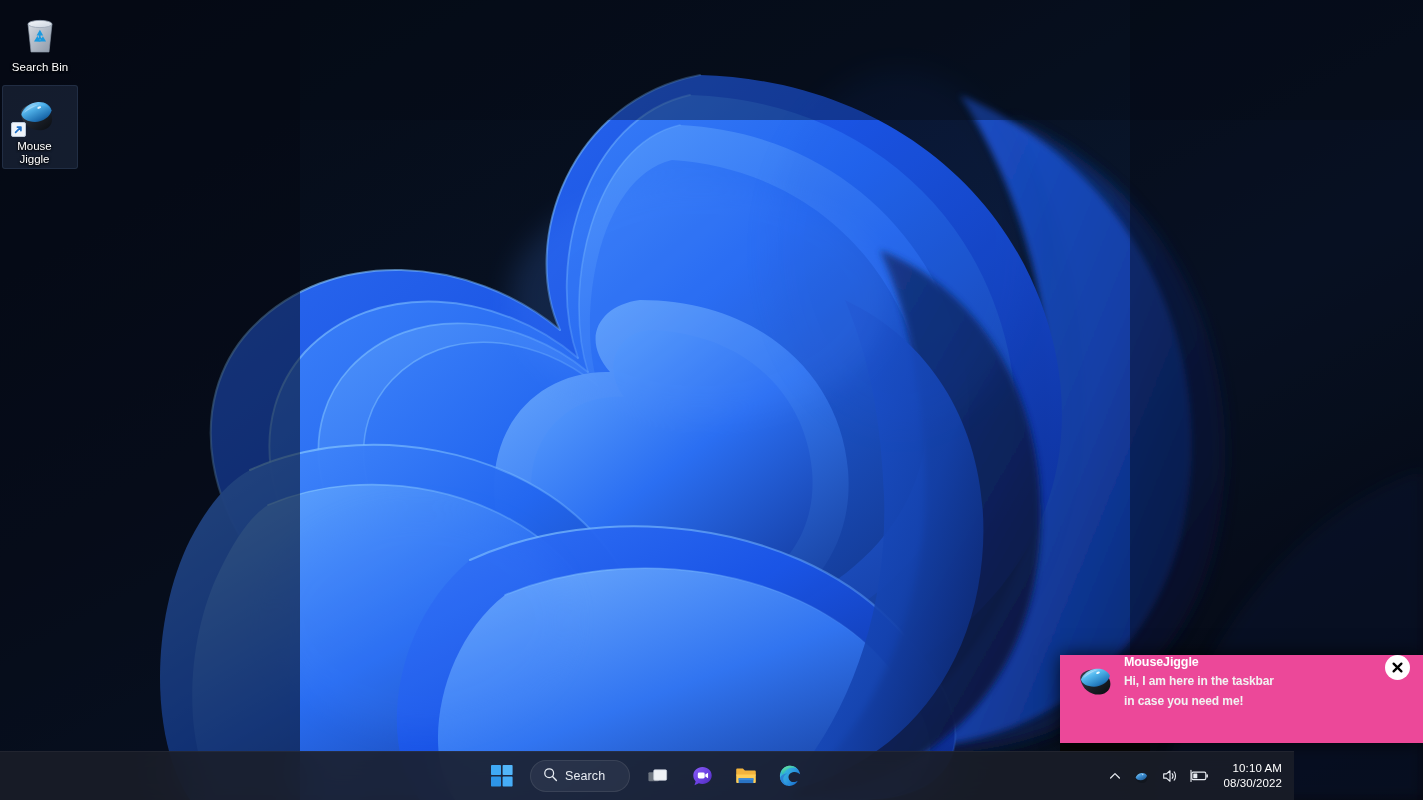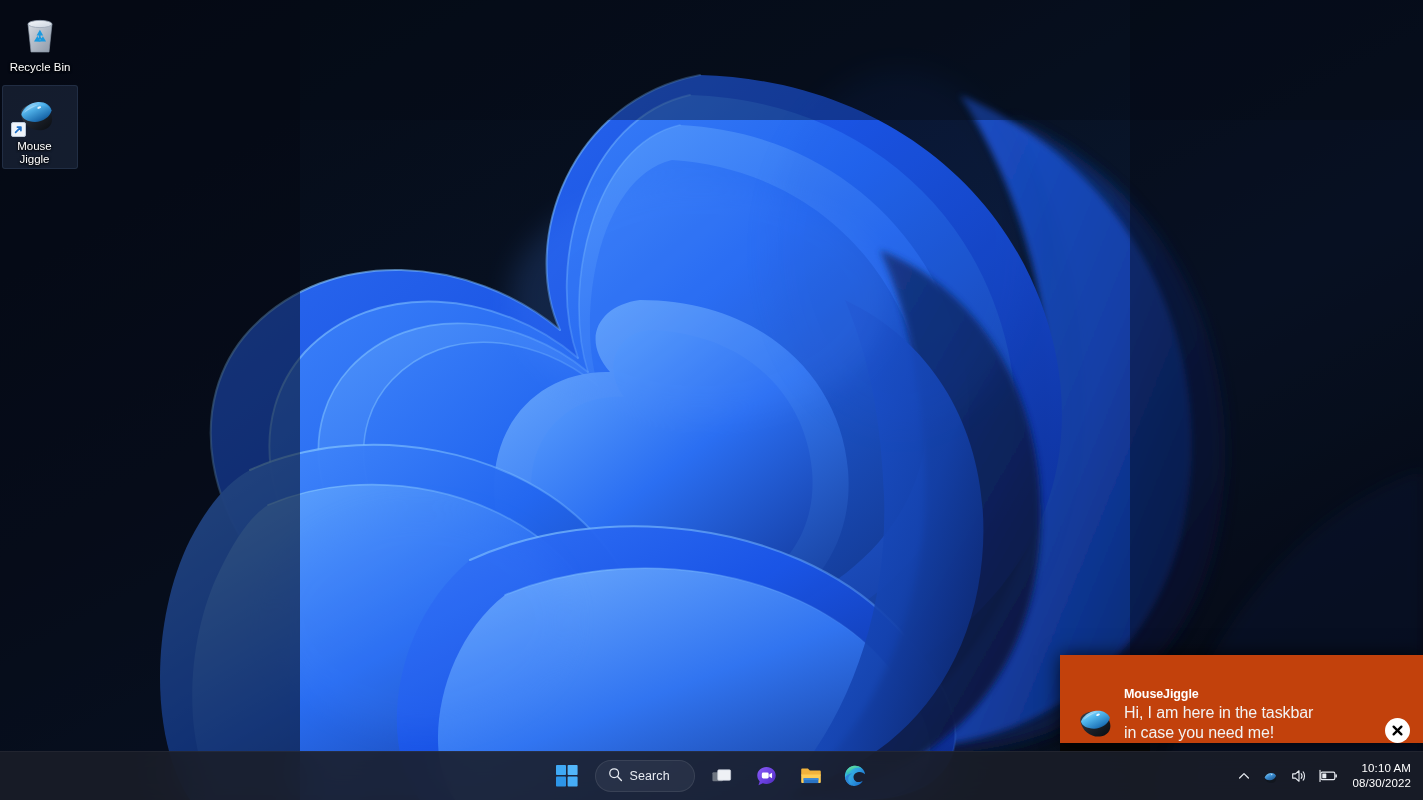--- a/index.html
+++ b/index.html
@@ -68,22 +68,22 @@
     border:1px solid #b9c6d6;
     border-radius:2px;
     display:flex; align-items:center; justify-content:center;
   }
 
   
   #notification {
     position:absolute;
     left:1060px; top:655px;
     width:363px; height:88px;
-    background:#c2410c;
-    display:flex; align-items:flex-end;
+    background:#ec4899;
+    display:flex; align-items:flex-start;
     box-shadow:0 0 18px rgba(0,0,0,0.75);
     overflow:hidden;
   }
   #notification-tail {
     position:absolute;
     left:1060px; top:743px;
     width:90px; height:10px;
     background:#050505;
   }
   .notif-icon {
@@ -98,43 +98,44 @@
     min-width:0;
   }
   .notif-app {
     font-size:12.5px;
     font-weight:bold;
     color:#ffffff;
     letter-spacing:-0.1px;
     margin-bottom:2px;
   }
   .notif-msg {
-    font-size:16px;
+    font-size:12px;
     line-height:20px;
     color:#f2f2f2;
     letter-spacing:-0.1px;
     white-space:pre-line;
+    font-weight:bold;
   }
   .notif-close {
     width:52px; flex:0 0 52px;
     display:flex; align-items:center; justify-content:center;
     cursor:pointer;
   }
   .close-circle {
     width:25px; height:25px;
     background:#ffffff;
     border-radius:50%;
     display:flex; align-items:center; justify-content:center;
   }
 
   
   #taskbar {
     position:absolute;
     left:0; bottom:0;
-    width:1423px; height:49px;
+    width:1294px; height:49px;
     background:rgba(26,30,40,0.88);
     backdrop-filter:blur(22px);
     border-top:1px solid rgba(255,255,255,0.045);
     display:flex; align-items:center;
     z-index:20;
   }
   #taskbar-left { flex:1 1 0; }
   #taskbar-center {
     flex:0 0 auto;
     display:flex; align-items:center; gap:0px;
@@ -360,21 +361,21 @@
           <ellipse cx="24" cy="14" rx="12" ry="3.6" fill="url(#binTop)" stroke="#9aa6b6" stroke-width="0.8"></ellipse>
 
           <g fill="#1a9ae0">
             <path d="M24,20.5 l3.4,5.9 h-2.1 l0,0 h-2.6 l-2.1,0 Z" opacity="0"></path>
             <path d="M23.9,19.8 L27.2,25.6 L24.6,25.6 L24.6,28.0 L22.9,28.0 L22.9,25.6 L20.6,25.6 Z"></path>
             <path d="M18.0,31.6 L21.4,26.0 L22.6,28.1 L24.6,27.0 L25.5,28.4 L23.4,29.7 L24.6,31.7 Z"></path>
             <path d="M30.1,31.6 L23.5,31.6 L24.7,29.6 L22.7,28.4 L23.6,26.9 L25.7,28.2 L26.9,26.2 Z"></path>
           </g>
         </svg>
       </span>
-      <span class="label">Recycle Bin</span>
+      <span class="label">Search Bin</span>
     </div>
 
     <div class="desktop-icon selected">
       <span class="glyph">
         <svg width="48" height="48" viewBox="0 0 48 48">
           <defs>
             <linearGradient id="mouseTop" x1="0.1" y1="0" x2="0.9" y2="1">
               <stop offset="0%" stop-color="#bfe6ff"></stop>
               <stop offset="35%" stop-color="#4fb4ee"></stop>
               <stop offset="75%" stop-color="#1e73b8"></stop>

